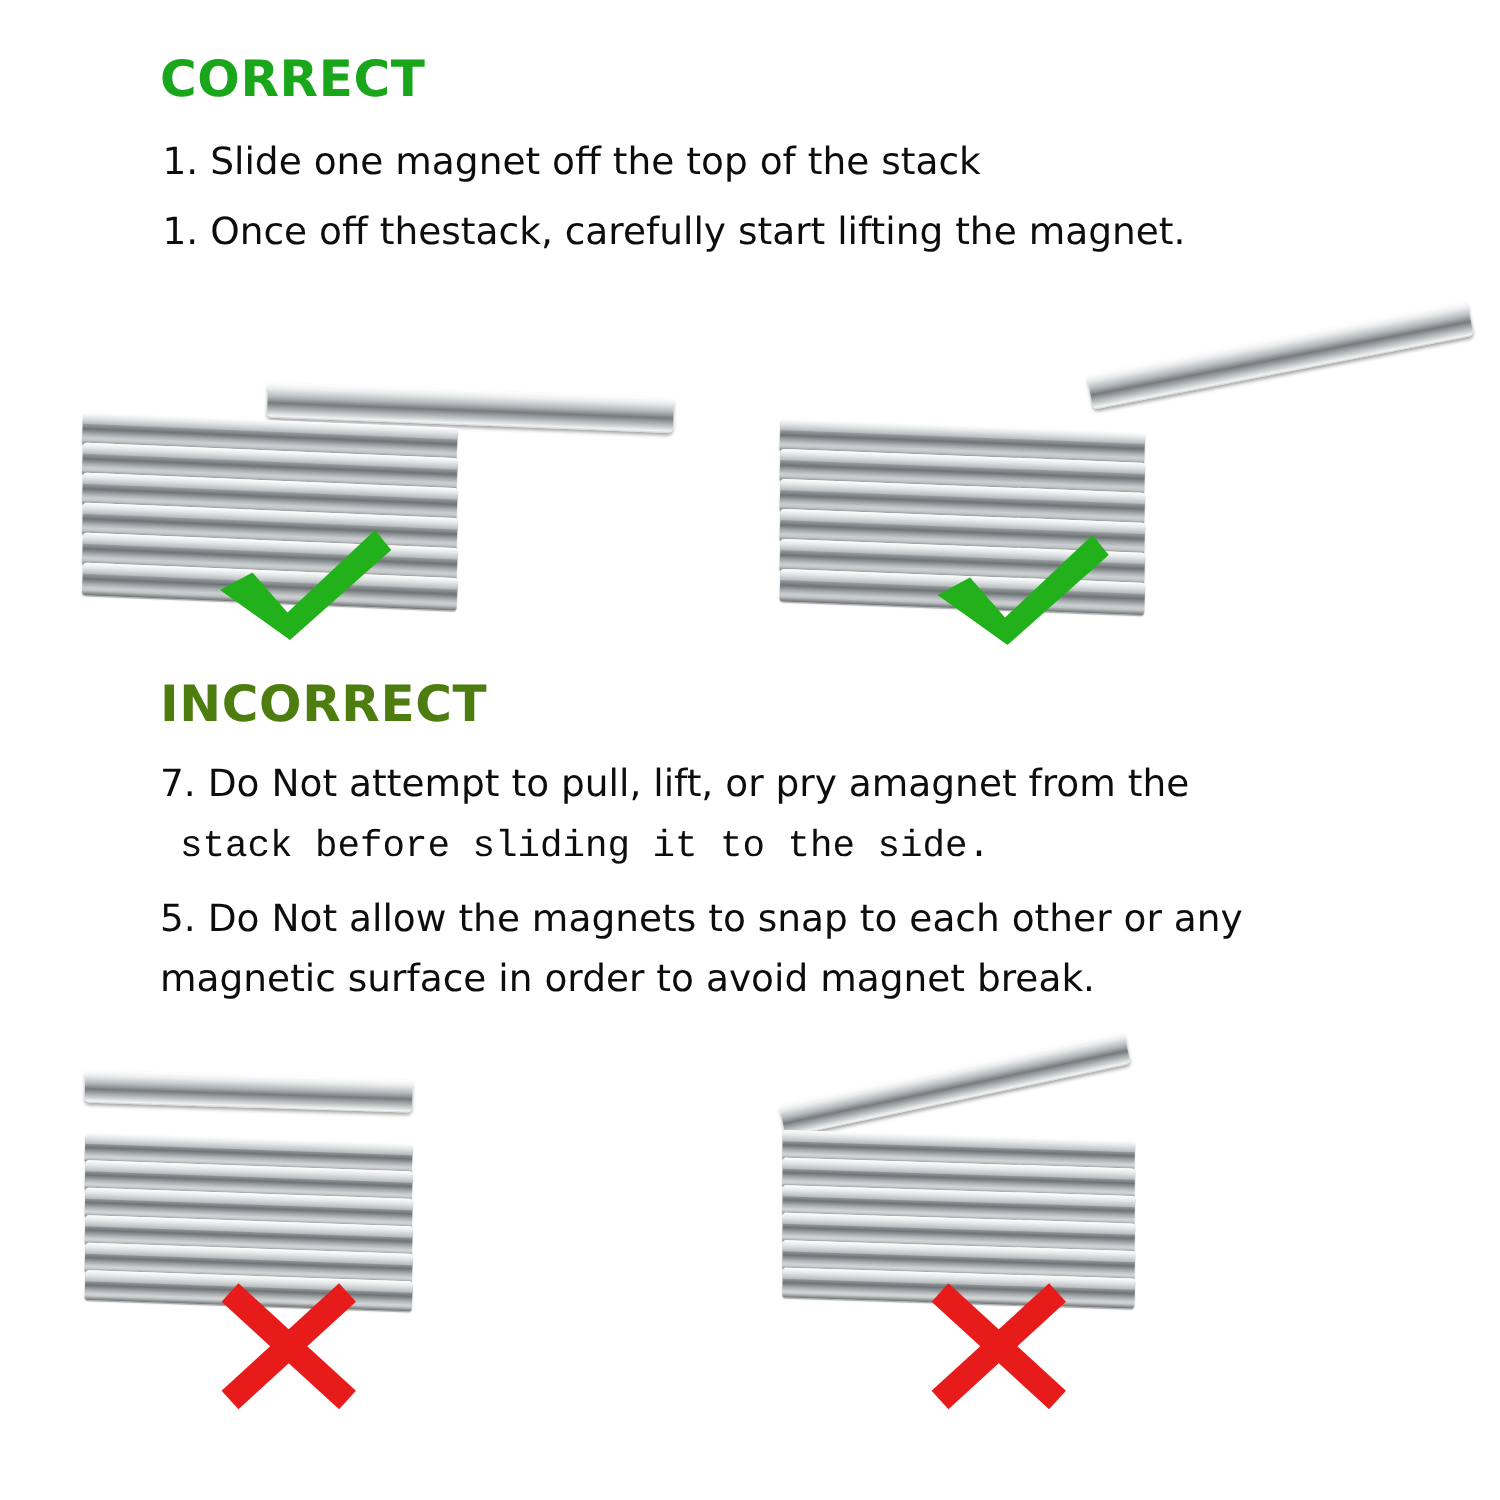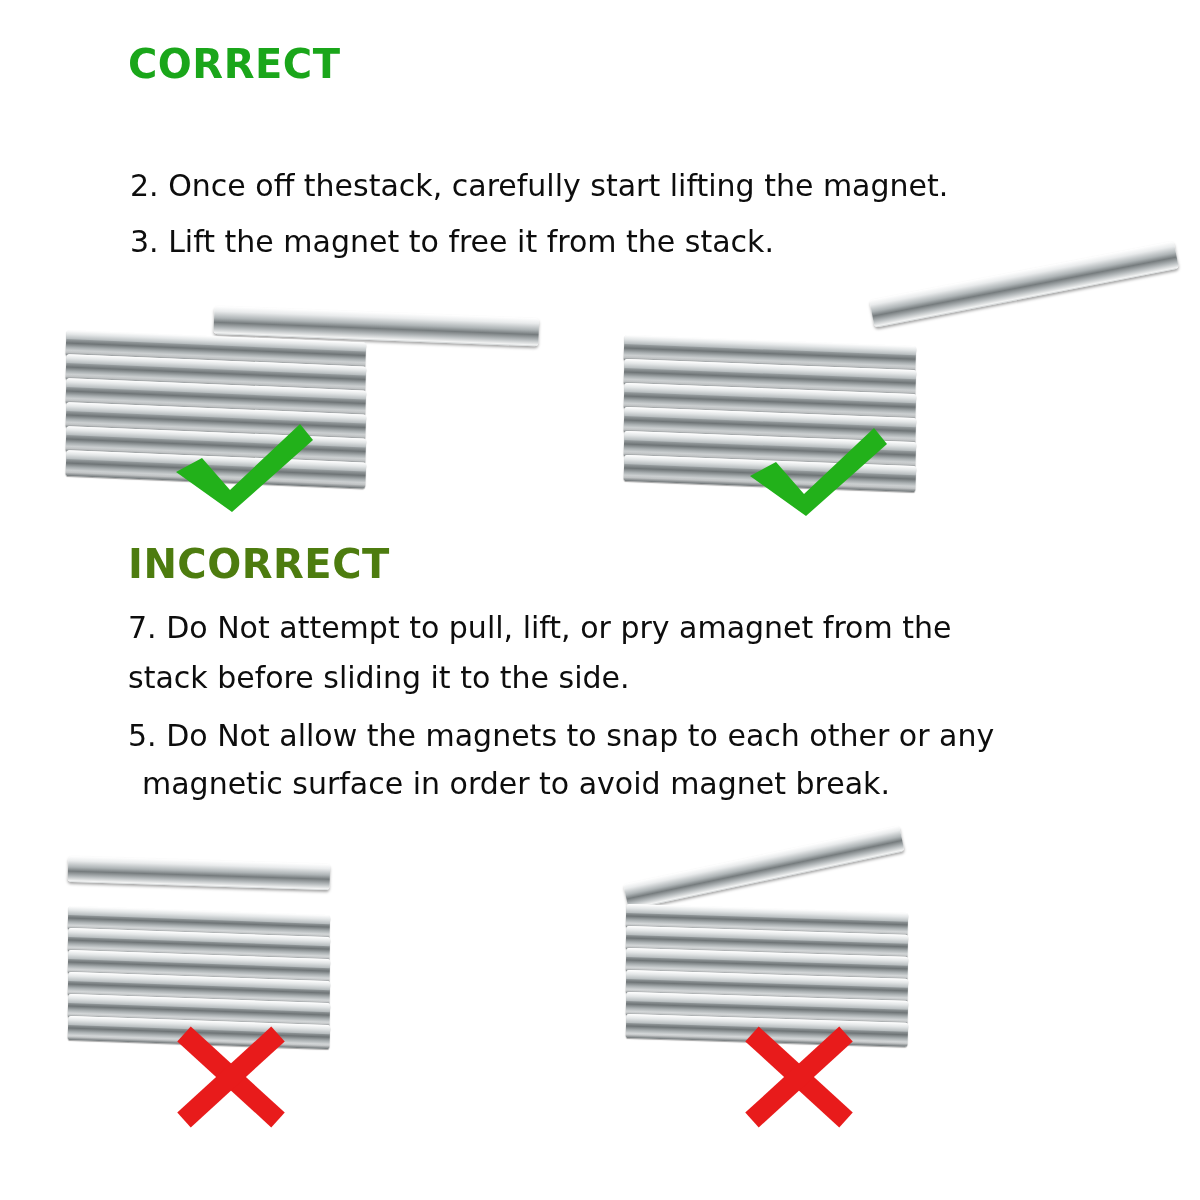--- a/index.html
+++ b/index.html
@@ -97,22 +97,22 @@
   .mark { position: absolute; }
   .mark svg { display: block; }
 </style>
 </head>
 <body>
 
 <div class="page">
 
   <div class="heading correct">CORRECT</div>
 
-  <div class="step-line" style="left:130px; top:168px;">2. Once off thestack, carefully start lifting the magnet.</div>
-  <div class="step-line" style="left:130px; top:224px;">3. Lift the magnet to free it from the stack.</div>
+  <div class="step-line" style="left:130px; top:112px;">1. Slide one magnet off the top of the stack</div>
+  <div class="step-line" style="left:130px; top:168px;">1. Once off thestack, carefully start lifting the magnet.</div>
 
   <div class="group" style="left:0px; top:0px;">
 
     <div class="loose" style="left:214px; top:306px; width:325px; height:28px; transform: rotate(2.2deg); transform-origin: left center;"></div>
 
     <div class="stack" style="left:66px; top:330px;">
       <div class="bar" style="top:0px; width:300px; height:26px; transform: rotate(2.4deg); transform-origin: left center;">
         <div class="top-face"></div>
           <div class="bottom-shade"></div>
       </div>
@@ -179,23 +179,23 @@
     <div class="mark" style="left:742px; top:428px;">
       <svg width="150" height="90" viewBox="0 0 150 90">
         <polygon points="8,48 34,34 62,66 132,0 145,16 64,88" fill="#22b11a"></polygon>
       </svg>
     </div>
   </div>
 
   <div class="heading incorrect">INCORRECT</div>
 
   <div class="step-line" style="left:128px; top:610px;">7. Do Not attempt to pull, lift, or pry amagnet from the</div>
-  <div class="step-line" style="left:128px; top:660px;">stack before sliding it to the side.</div>
+  <div class="step-line" style="left:144px; top:660px;font-family:Liberation Mono, monospace;">stack before sliding it to the side.</div>
   <div class="step-line" style="left:128px; top:718px;">5. Do Not allow the magnets to snap to each other or any</div>
-  <div class="step-line" style="left:142px; top:766px;">magnetic surface in order to avoid magnet break.</div>
+  <div class="step-line" style="left:128px; top:766px;">magnetic surface in order to avoid magnet break.</div>
 
   <div class="group" style="left:0px; top:0px;">
 
     <div class="loose" style="left:68px; top:856px; width:262px; height:26px; transform: rotate(1.8deg); transform-origin: left center;"></div>
 
     <div class="stack" style="left:68px; top:906px;">
       <div class="bar" style="top:0px; width:262px; height:24px; transform: rotate(2deg); transform-origin: left center;">
         <div class="top-face"></div>
           <div class="bottom-shade"></div>
       </div>

